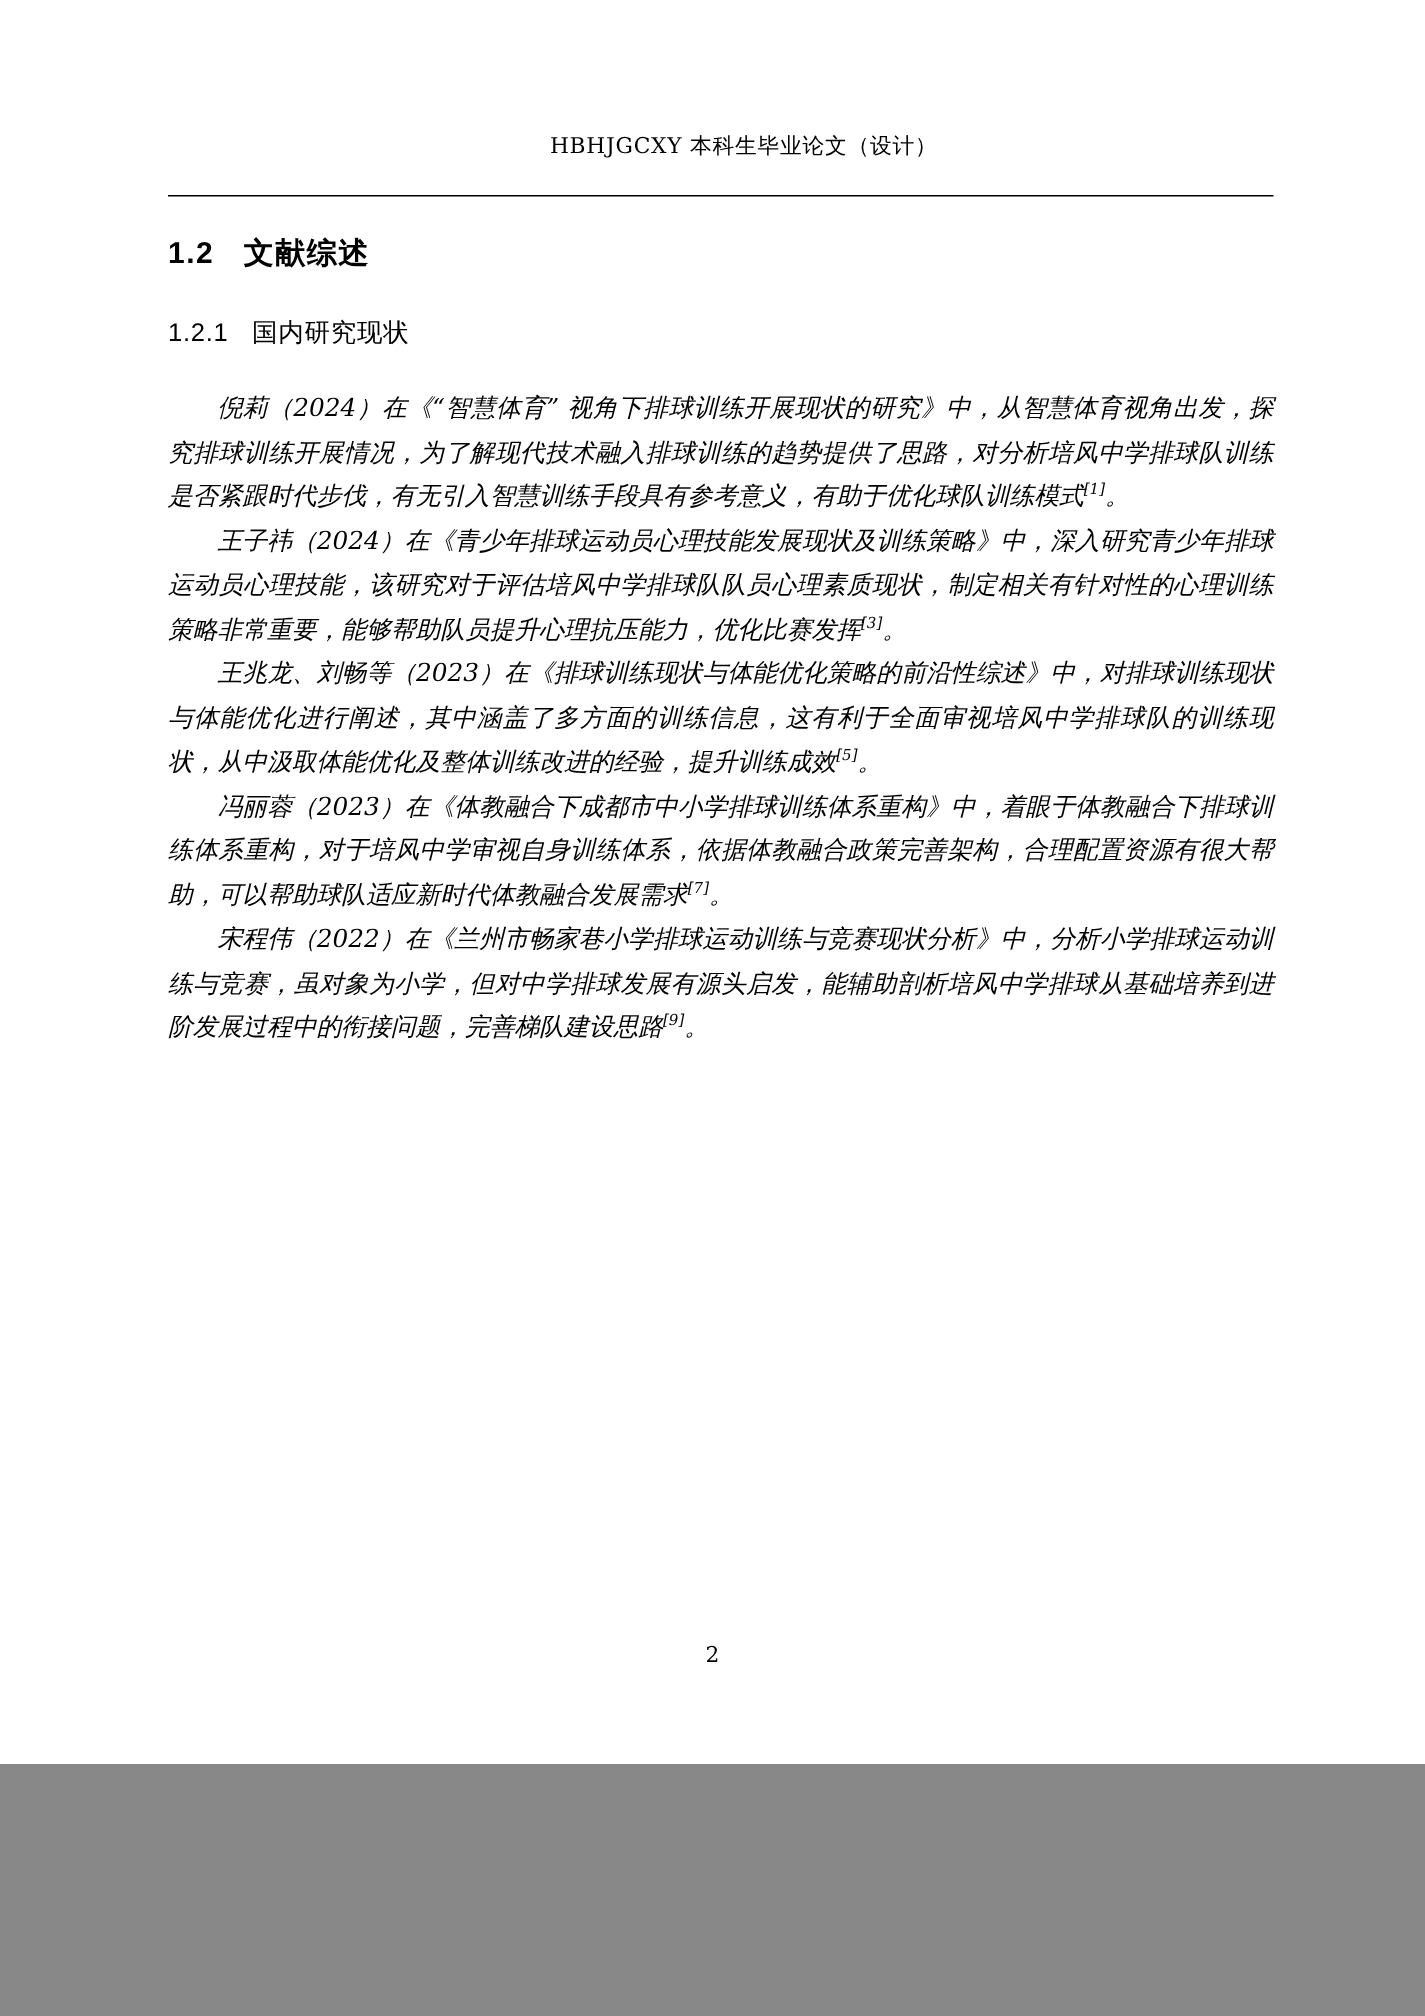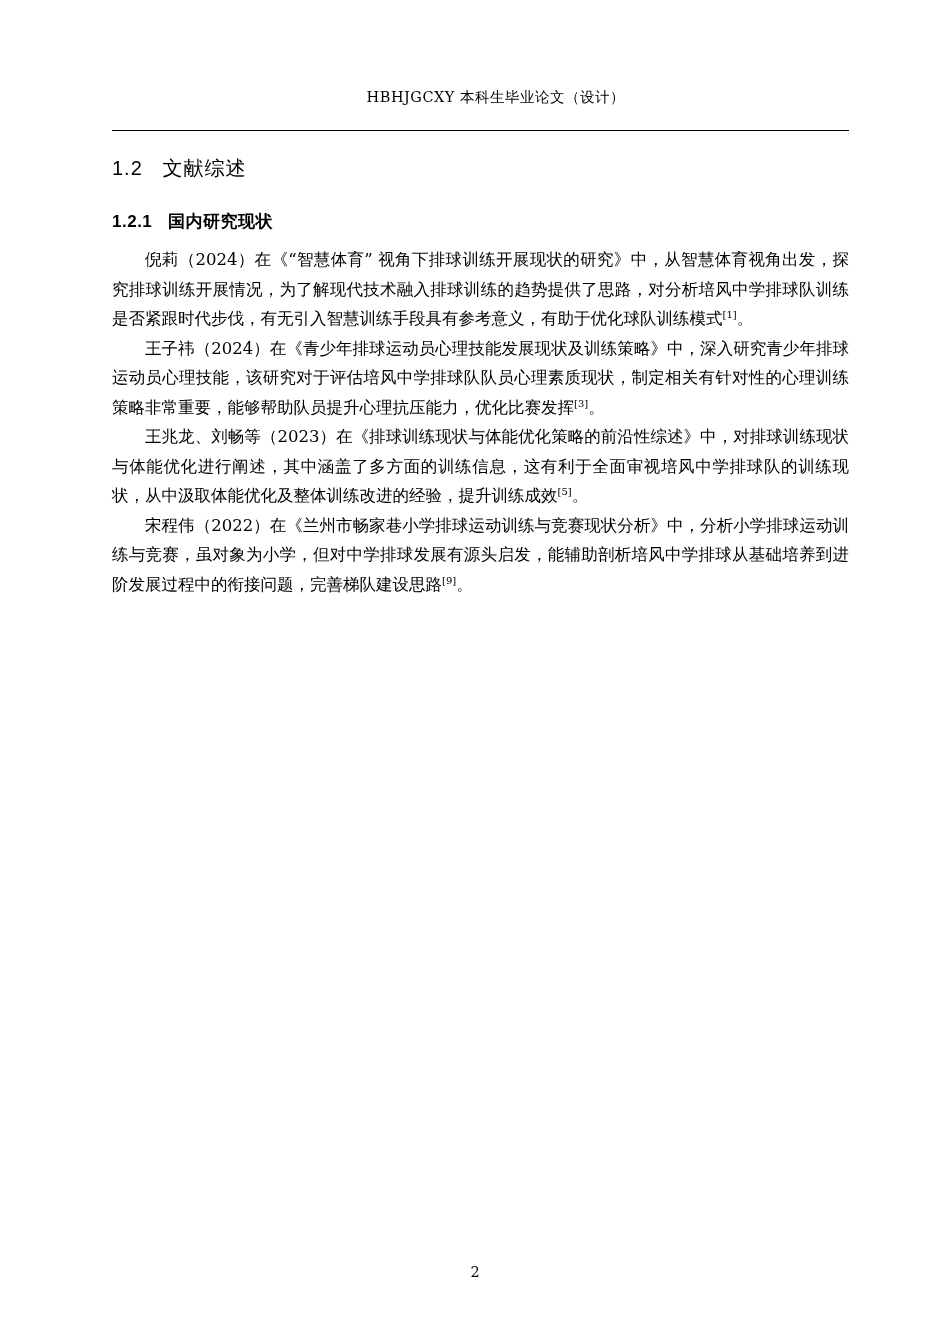--- a/index.html
+++ b/index.html
@@ -1,20 +1,20 @@
 <!DOCTYPE html>
 <html><head>
 <meta charset="utf-8">
 <style>
   * { box-sizing: border-box; }
   html, body { margin: 0; padding: 0; background: #888; }
   .page {
     position: relative;
     width: 950px;
-    height: 1344px;
+    height: 1176px;
     margin: 0 auto;
     background: #ffffff;
     color: #000;
     font-family: "DejaVu Serif", "Liberation Serif", serif;
     overflow: hidden;
   }
   .content {
     padding: 72px 101px 0 112px;
   }
   .page-header {
@@ -26,35 +26,36 @@
   }
   .header-divider {
     border: 0;
     border-top: 1.5px solid #000;
     margin: 0 0 0 0;
     height: 0;
   }
   h1.section-heading {
     font-family: "Liberation Sans", "DejaVu Sans", sans-serif;
     font-size: 20px;
-    font-weight: normal;
+    font-weight: bold;
     margin: 24px 0 0 0;
     white-space: pre-wrap;
     letter-spacing: 1px;
   }
   h2.subsection-heading {
     font-family: "Liberation Sans", "DejaVu Sans", sans-serif;
     font-size: 17px;
-    font-weight: bold;
+    font-weight: normal;
     margin: 28px 0 0 0;
     white-space: pre-wrap;
     letter-spacing: 0.5px;
   }
   .paragraphs {
-    margin-top: 12px;
+    margin-top: 24px;
+    font-style: italic;
   }
   p.body-para {
     font-size: 16.5px;
     line-height: 29.5px;
     text-align: justify;
     text-indent: 2em;
     margin: 0;
     word-break: break-all;
   }
   sup.cite {
@@ -89,20 +90,21 @@
 
       <p class="body-para"><span>倪莉（2024）在《“智慧体育” 视角下排球训练开展现状的研究》中，从智慧体育视角出发，探究排球训练开展情况，为了解现代技术融入排球训练的趋势提供了思路，对分析培风中学排球队训练是否紧跟时代步伐，有无引入智慧训练手段具有参考意义，有助于优化球队训练模式</span><sup class="cite">[1]</sup><span>。</span></p>
 
 
       <p class="body-para"><span>王子祎（2024）在《青少年排球运动员心理技能发展现状及训练策略》中，深入研究青少年排球运动员心理技能，该研究对于评估培风中学排球队队员心理素质现状，制定相关有针对性的心理训练策略非常重要，能够帮助队员提升心理抗压能力，优化比赛发挥</span><sup class="cite">[3]</sup><span>。</span></p>
 
 
       <p class="body-para"><span>王兆龙、刘畅等（2023）在《排球训练现状与体能优化策略的前沿性综述》中，对排球训练现状与体能优化进行阐述，其中涵盖了多方面的训练信息，这有利于全面审视培风中学排球队的训练现状，从中汲取体能优化及整体训练改进的经验，提升训练成效</span><sup class="cite">[5]</sup><span>。</span></p>
 
 
+      <p class="body-para"><span>冯丽蓉（2023）在《体教融合下成都市中小学排球训练体系重构》中，着眼于体教融合下排球训练体系重构，对于培风中学审视自身训练体系，依据体教融合政策完善架构，合理配置资源有很大帮助，可以帮助球队适应新时代体教融合发展需求</span><sup class="cite">[7]</sup><span>。</span></p>
 
 
       <p class="body-para"><span>宋程伟（2022）在《兰州市畅家巷小学排球运动训练与竞赛现状分析》中，分析小学排球运动训练与竞赛，虽对象为小学，但对中学排球发展有源头启发，能辅助剖析培风中学排球从基础培养到进阶发展过程中的衔接问题，完善梯队建设思路</span><sup class="cite">[9]</sup><span>。</span></p>
 
     </div>
   </div>
 
   <div class="page-footer">
     <span>2</span>
   </div>

